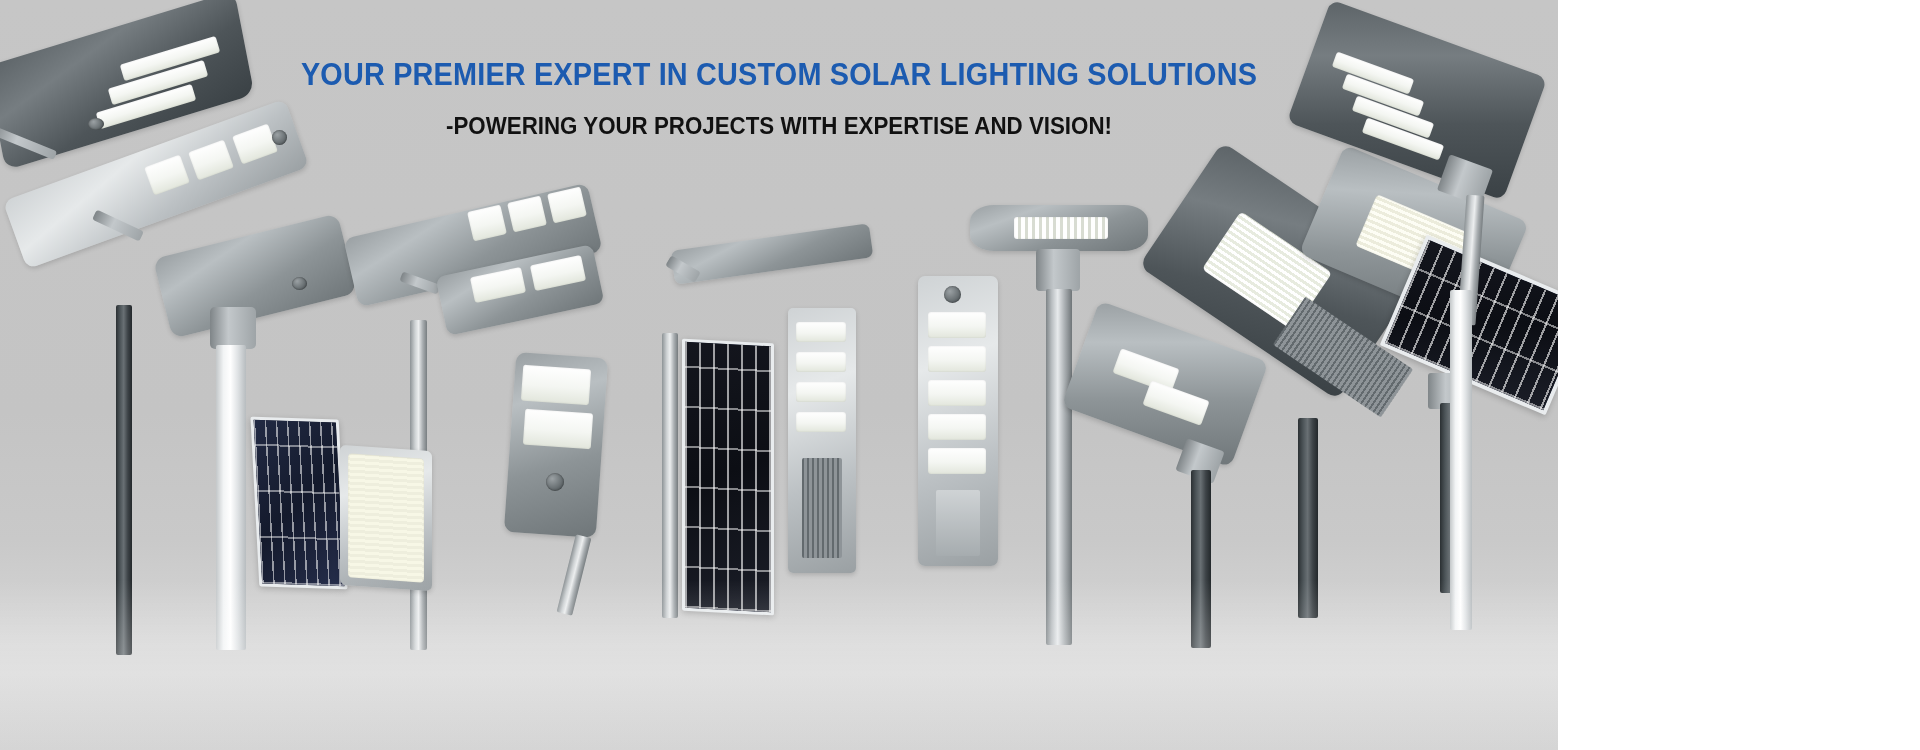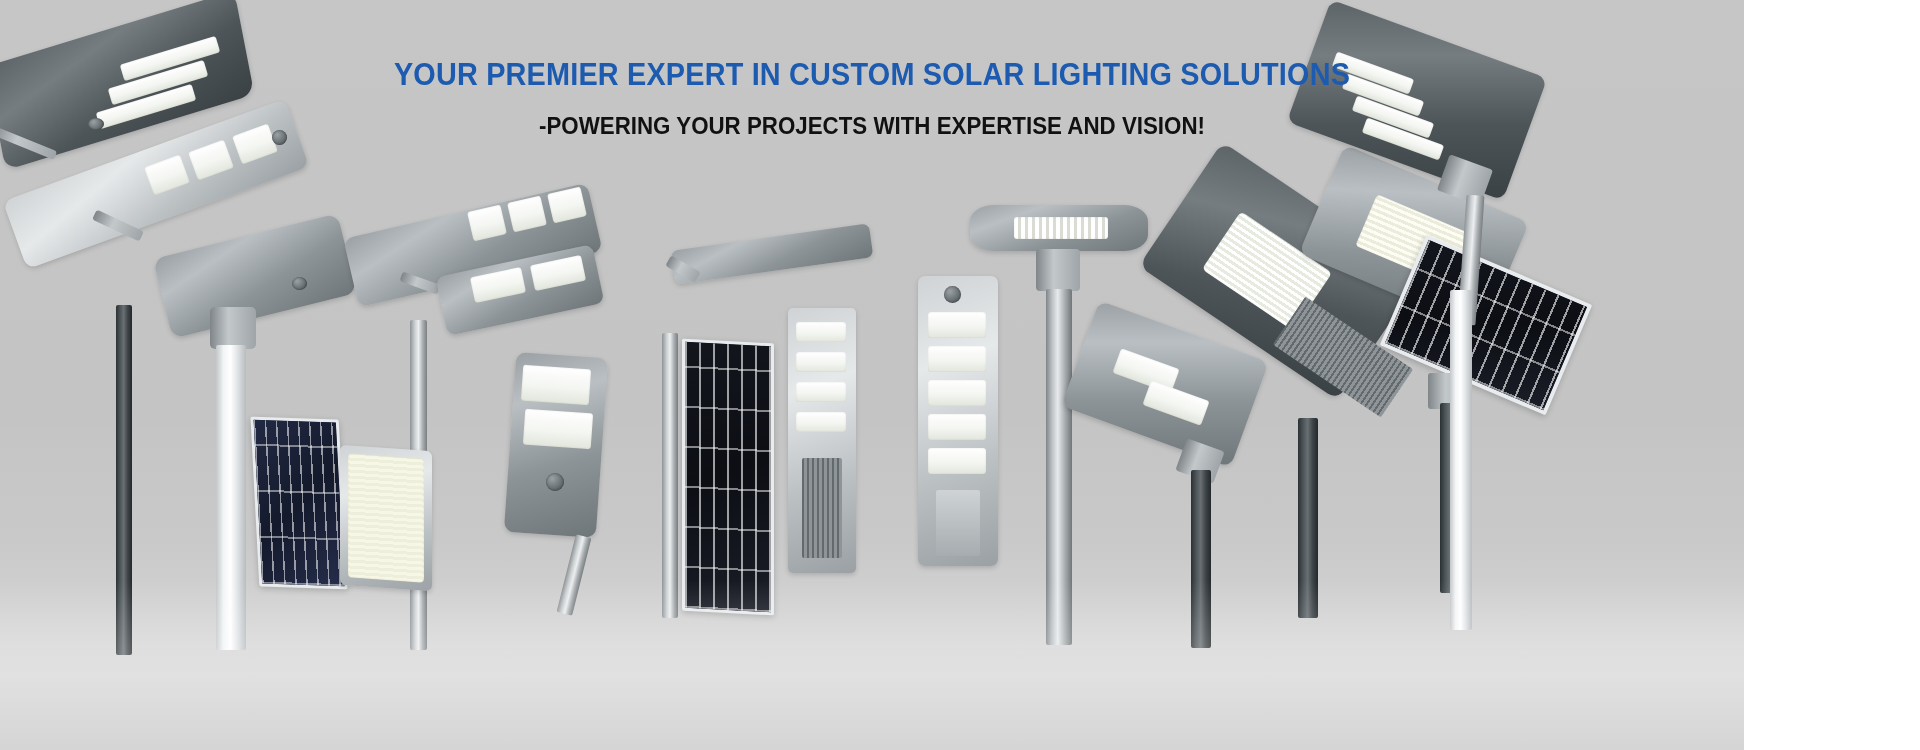--- a/index.html
+++ b/index.html
@@ -3,21 +3,21 @@
 <meta charset="utf-8">
 <style>
   * { box-sizing: border-box; margin: 0; padding: 0; }
   html, body {
     width: 1920px; height: 750px;
     overflow: hidden;
     font-family: "Liberation Sans", sans-serif;
   }
   #banner {
     position: relative;
-    width: 1744px; height: 750px;
+    width: 1558px; height: 750px;
     background: linear-gradient(180deg, #c6c6c6 0%, #c4c4c4 55%, #c9c9c9 72%, #d6d6d6 86%, #cfcfcf 100%);
     overflow: hidden;
   }
   
   #floor {
     position: absolute; left: 0; right: 0; bottom: 0; height: 170px;
     background: linear-gradient(180deg, rgba(255,255,255,0) 0%, rgba(255,255,255,.16) 28%, rgba(255,255,255,.30) 55%, rgba(230,230,230,.25) 100%);
     pointer-events: none;
   }
   

